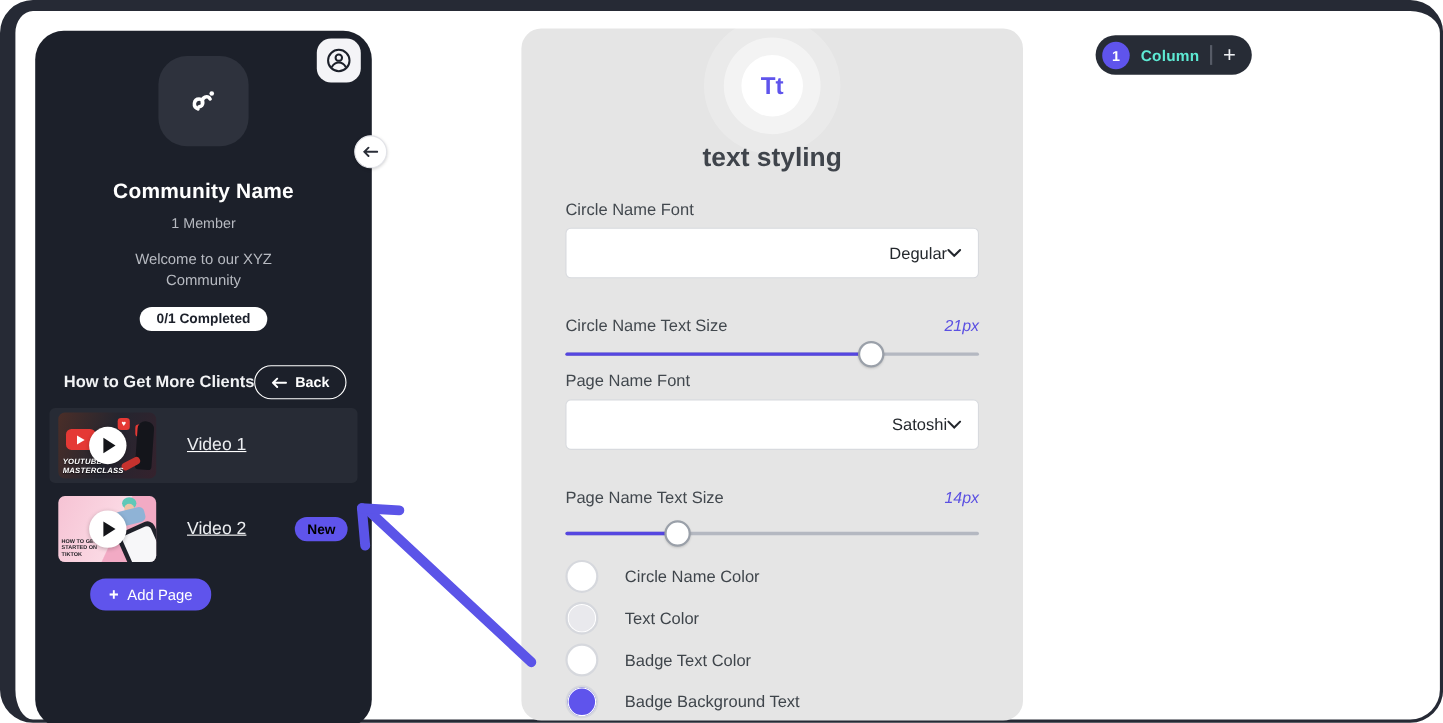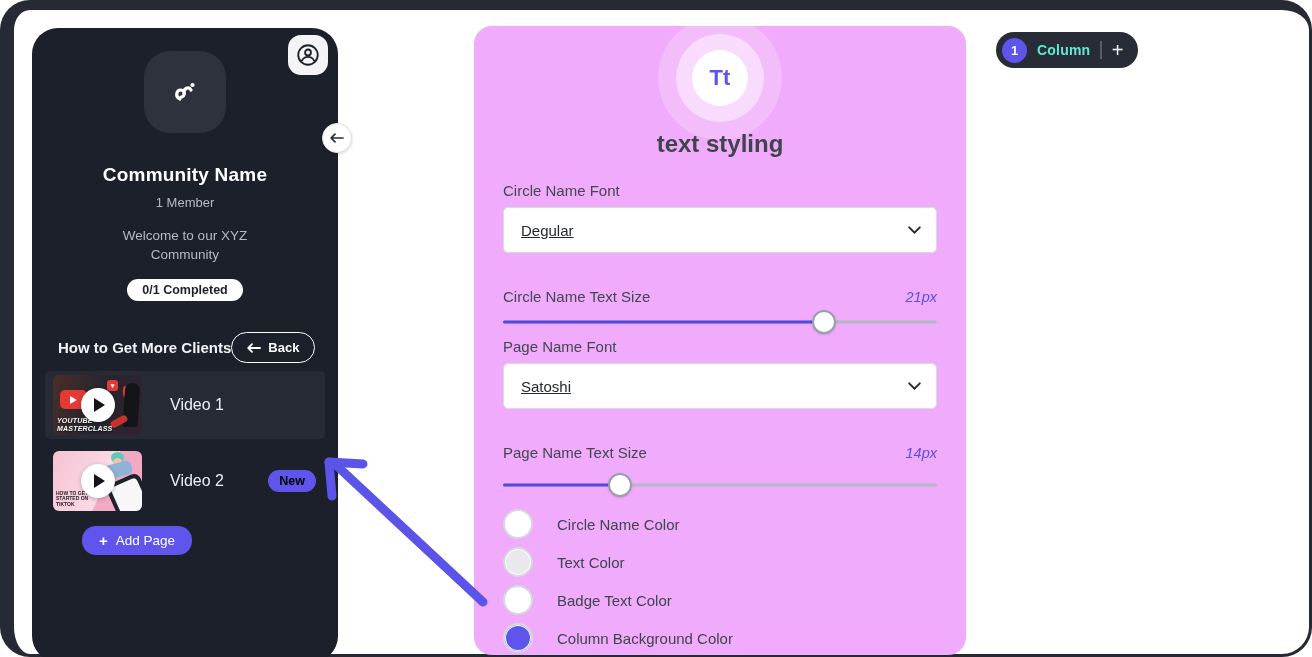--- a/index.html
+++ b/index.html
@@ -48,20 +48,21 @@
   .section-title { font-size:15px; font-weight:600; color:#f2f3f5; }
   .back-pill {
     display:flex; align-items:center; gap:7px;
     border:1.5px solid #fff; border-radius:17px; padding:7px 15px;
     font-size:13px; font-weight:600; cursor:pointer; background:transparent; color:#fff;
   }
   .video-row {
     width:280px; height:68px; margin-top:8px; border-radius:5px;
     display:flex; align-items:center; cursor:pointer; position:relative;
     padding-left:8px;
+    text-decoration:underline;
   }
   .video-row.selected { background:#272b35; }
   .video-title { margin-left:28px; font-size:16px; color:#eceef1; }
   .new-badge {
     position:absolute; right:9px; top:50%; transform:translateY(-50%);
     background:#5f54ec; color:#000000; font-size:12.5px; font-weight:600;
     padding:4px 11px; border-radius:12px;
   }
   .thumb {
     position:relative; width:89px; height:60px; border-radius:6px;
@@ -117,37 +118,37 @@
   .collapse-btn {
     position:absolute; left:308px; top:113px; width:30px; height:30px;
     background:#fff; border:1px solid #e2e3e8; border-radius:50%;
     display:flex; align-items:center; justify-content:center;
     box-shadow:0 1px 3px rgba(0,0,0,.18); cursor:pointer; z-index:20;
     color:#2a2e38; font-size:15px;
   }
 
   
   .card {
-    position:absolute; left:460px; top:16px; width:492px; height:629px;
-    background:#f0abfc; border-radius:18px; padding:0 29px;
+    position:absolute; left:460px; top:16px; width:456px; height:629px;
+    background:#e5e5e5; border-radius:18px; padding:0 40px;
   }
   .tt-wrap { display:flex; justify-content:center; margin-top:24px; }
   .tt-circle {
     width:56px; height:56px; background:#fff; border-radius:50%;
     display:flex; align-items:center; justify-content:center;
     color:#5f54ec; font-size:22px; font-weight:800;
     box-shadow:0 0 0 16px rgba(255,255,255,.45), 0 0 0 34px rgba(255,255,255,.22);
   }
   .card-title { margin-top:24px; text-align:center; font-size:24px; color:#3f444b; }
   .field-label { font-size:15px; color:#42484e; }
   .lbl-1 { margin-top:24px; }
   .select-box {
     margin-top:8px; height:46px; background:#fff; border:1px solid #d8dade;
-    border-radius:5px; display:flex; align-items:center; justify-content:space-between;
-    padding:0 15px 0 17px; font-size:15px; color:#24282d; cursor:pointer;text-decoration:underline;
+    border-radius:5px; display:flex; align-items:center; justify-content:flex-end;
+    padding:0 15px 0 17px; font-size:15px; color:#24282d; cursor:pointer;
   }
   .size-row { margin-top:35px; display:flex; justify-content:space-between; align-items:baseline; }
   .size-value { font-size:14.5px; font-style:italic; color:#5b50e2;text-align:center; }
   .slider { position:relative; margin-top:24px; height:24px; cursor:pointer; }
   .slider-track { position:absolute; left:0; right:0; top:50%; height:3px;
                   transform:translateY(-50%); background:#b4b8c1; border-radius:2px; }
   .slider-fill  { position:absolute; left:0; top:50%; height:3px;
                   transform:translateY(-50%); background:#5546e0; border-radius:2px; }
   .slider-thumb { position:absolute; top:50%; width:24px; height:24px;
                   transform:translate(-50%,-50%); background:#fff; border:2px solid #9aa0a9;
@@ -315,21 +316,21 @@
       <div class="color-row">
         <div class="swatch" style="background: rgb(233, 233, 237);"></div>
         <span class="color-label">Text Color</span>
       </div>
       <div class="color-row">
         <div class="swatch" style="background: rgb(255, 255, 255);"></div>
         <span class="color-label">Badge Text Color</span>
       </div>
       <div class="color-row">
         <div class="swatch" style="background: rgb(95, 84, 236);"></div>
-        <span class="color-label">Column Background Color</span>
+        <span class="color-label">Badge Background Text</span>
       </div>
     </div>
   </section>
 
   <div class="column-pill">
     <span class="col-count">1</span>
     <span class="col-label">Column</span>
     <span class="col-divider"></span>
     <span class="col-add">+</span>
   </div>

